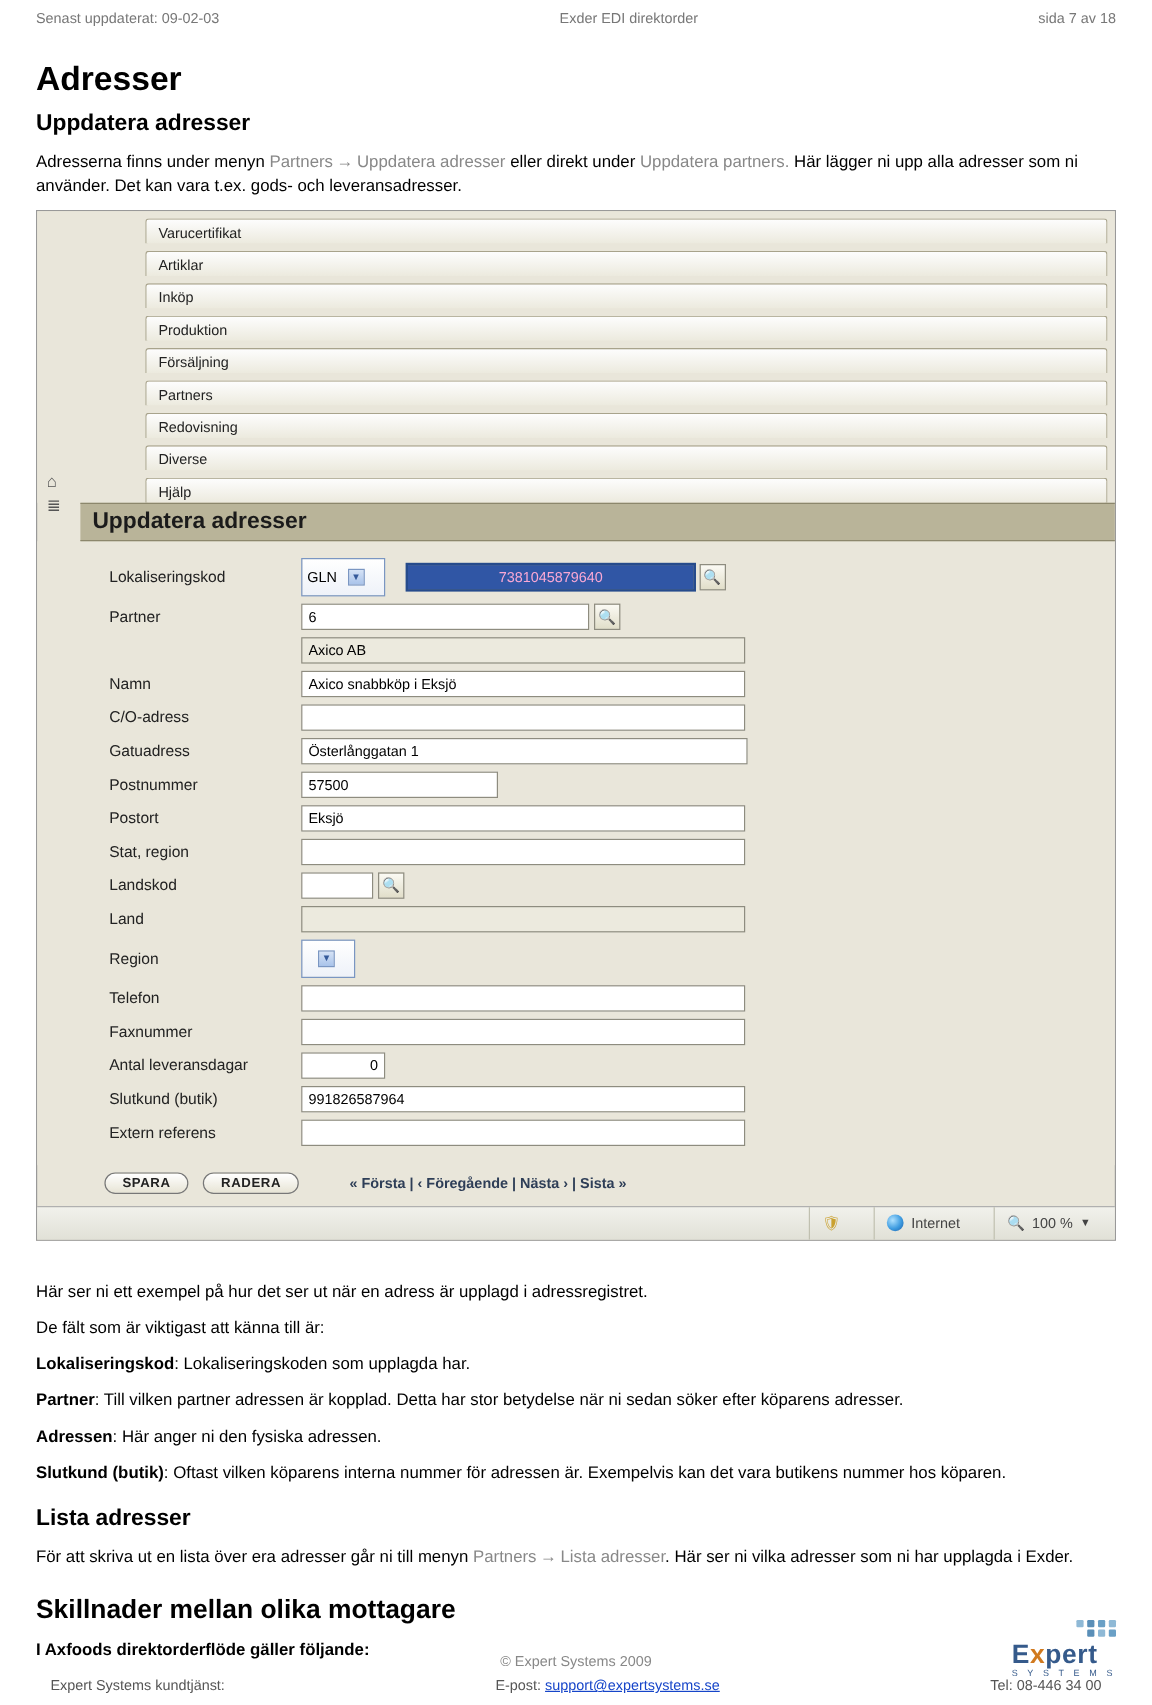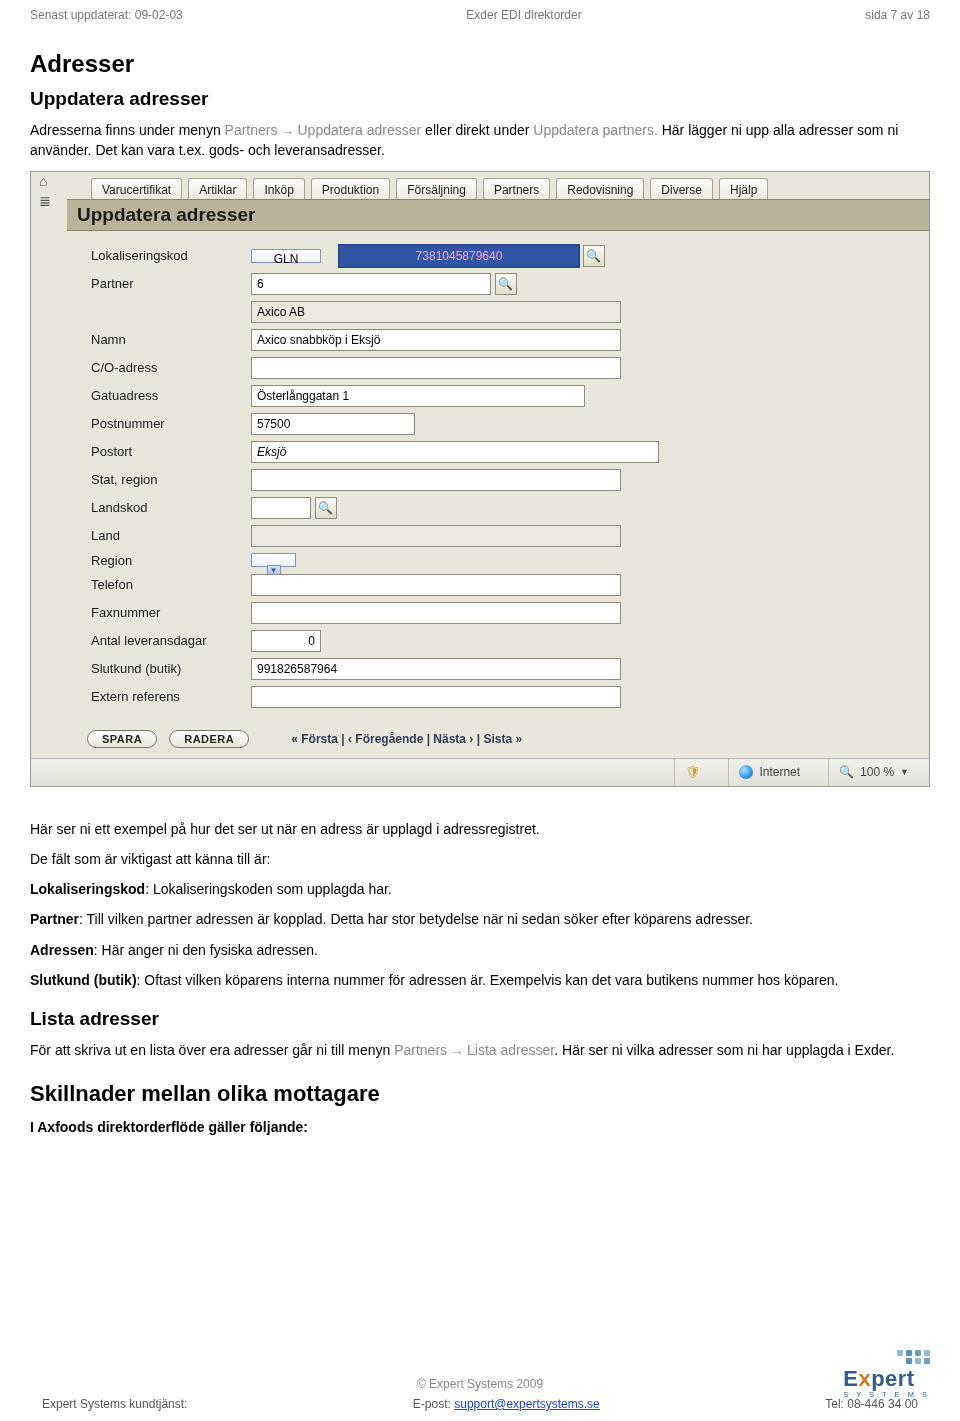--- a/index.html
+++ b/index.html
@@ -13,37 +13,37 @@
     font-size: 14px;
   }
   .page-header {
     display: flex;
     justify-content: space-between;
     padding: 8px 30px 4px 30px;
     font-size: 12px;
     color: #777;
   }
   .content { padding: 10px 30px 0 30px; }
-  h1 { font-size: 24px; font-weight: bold; margin: 14px 0 4px 0; }
+  h1 { font-size: 28px; font-weight: bold; margin: 14px 0 4px 0; }
   h2.sub { font-size: 19px; font-weight: bold; margin: 10px 0 10px 0; }
   p.body {
     font-size: 14px;
     line-height: 1.45;
     margin: 6px 0 10px 0;
   }
   .gray-text { color: #888; }
   .arrow { color: #888; padding: 0 3px; }
   
   .app-box {
     border: 1px solid #999;
     background: #e9e6da;
     margin: 8px 0 16px 0;
   }
   
-  .tab-row { display: flex; padding: 6px 6px 0 60px; gap: 6px; background: #e9e6da; }
+  .tab-row { display: flex; padding: 6px 6px 0 90px; gap: 6px; background: #e9e6da; flex-direction: column; }
   .tab {
     background: linear-gradient(#fdfdfd,#eceade);
     border: 1px solid #a8a38c;
     border-bottom: none;
     border-radius: 3px 3px 0 0;
     padding: 4px 10px 2px 10px;
     font-size: 12px;
     color: #222;
   }
   
@@ -85,29 +85,28 @@
   }
   .ctrl {
     height: 22px;
     border: 1px solid #8e8c7f;
     background: #fff;
     font-size: 12px;
     padding: 2px 5px;
     color: #000;
   }
   .select {
-    height: 14px;
+    height: 32px;
     border: 1px solid #7a96c2;
     background: linear-gradient(#fff,#eef2f9);
     font-size: 12px;
     padding: 2px 4px;
     display: inline-flex;
     align-items: center;
     gap: 9px;
-    flex-direction: column;
   }
   .select .caret {
     width: 14px;
     height: 14px;
     background: linear-gradient(#d6e3f6,#a9c3ea);
     border: 1px solid #7a96c2;
     display: inline-flex;
     align-items: center;
     justify-content: center;
     font-size: 8px;
@@ -250,29 +249,29 @@
       <div class="form-row">
         <div class="form-label">Namn</div>
         <input class="ctrl" style="width: 370px;" value="Axico snabbköp i Eksjö">
       </div>
       <div class="form-row">
         <div class="form-label">C/O-adress</div>
         <input class="ctrl" style="width: 370px;" value="">
       </div>
       <div class="form-row">
         <div class="form-label">Gatuadress</div>
-        <input class="ctrl" style="width: 334px;" value="Österlånggatan 1">
+        <input class="ctrl" style="width: 372px;" value="Österlånggatan 1">
       </div>
       <div class="form-row">
         <div class="form-label">Postnummer</div>
         <input class="ctrl" style="width: 164px;" value="57500">
       </div>
       <div class="form-row">
         <div class="form-label">Postort</div>
-        <input class="ctrl" style="width: 408px; font-style: italic;" value="Eksjö">
+        <input class="ctrl" style="width: 370px;" value="Eksjö">
       </div>
       <div class="form-row">
         <div class="form-label">Stat, region</div>
         <input class="ctrl" style="width: 370px;" value="">
       </div>
       <div class="form-row">
         <div class="form-label">Landskod</div>
         <input class="ctrl" style="width: 60px;" value="">
         <span class="srch-btn">🔍</span>
       </div>

